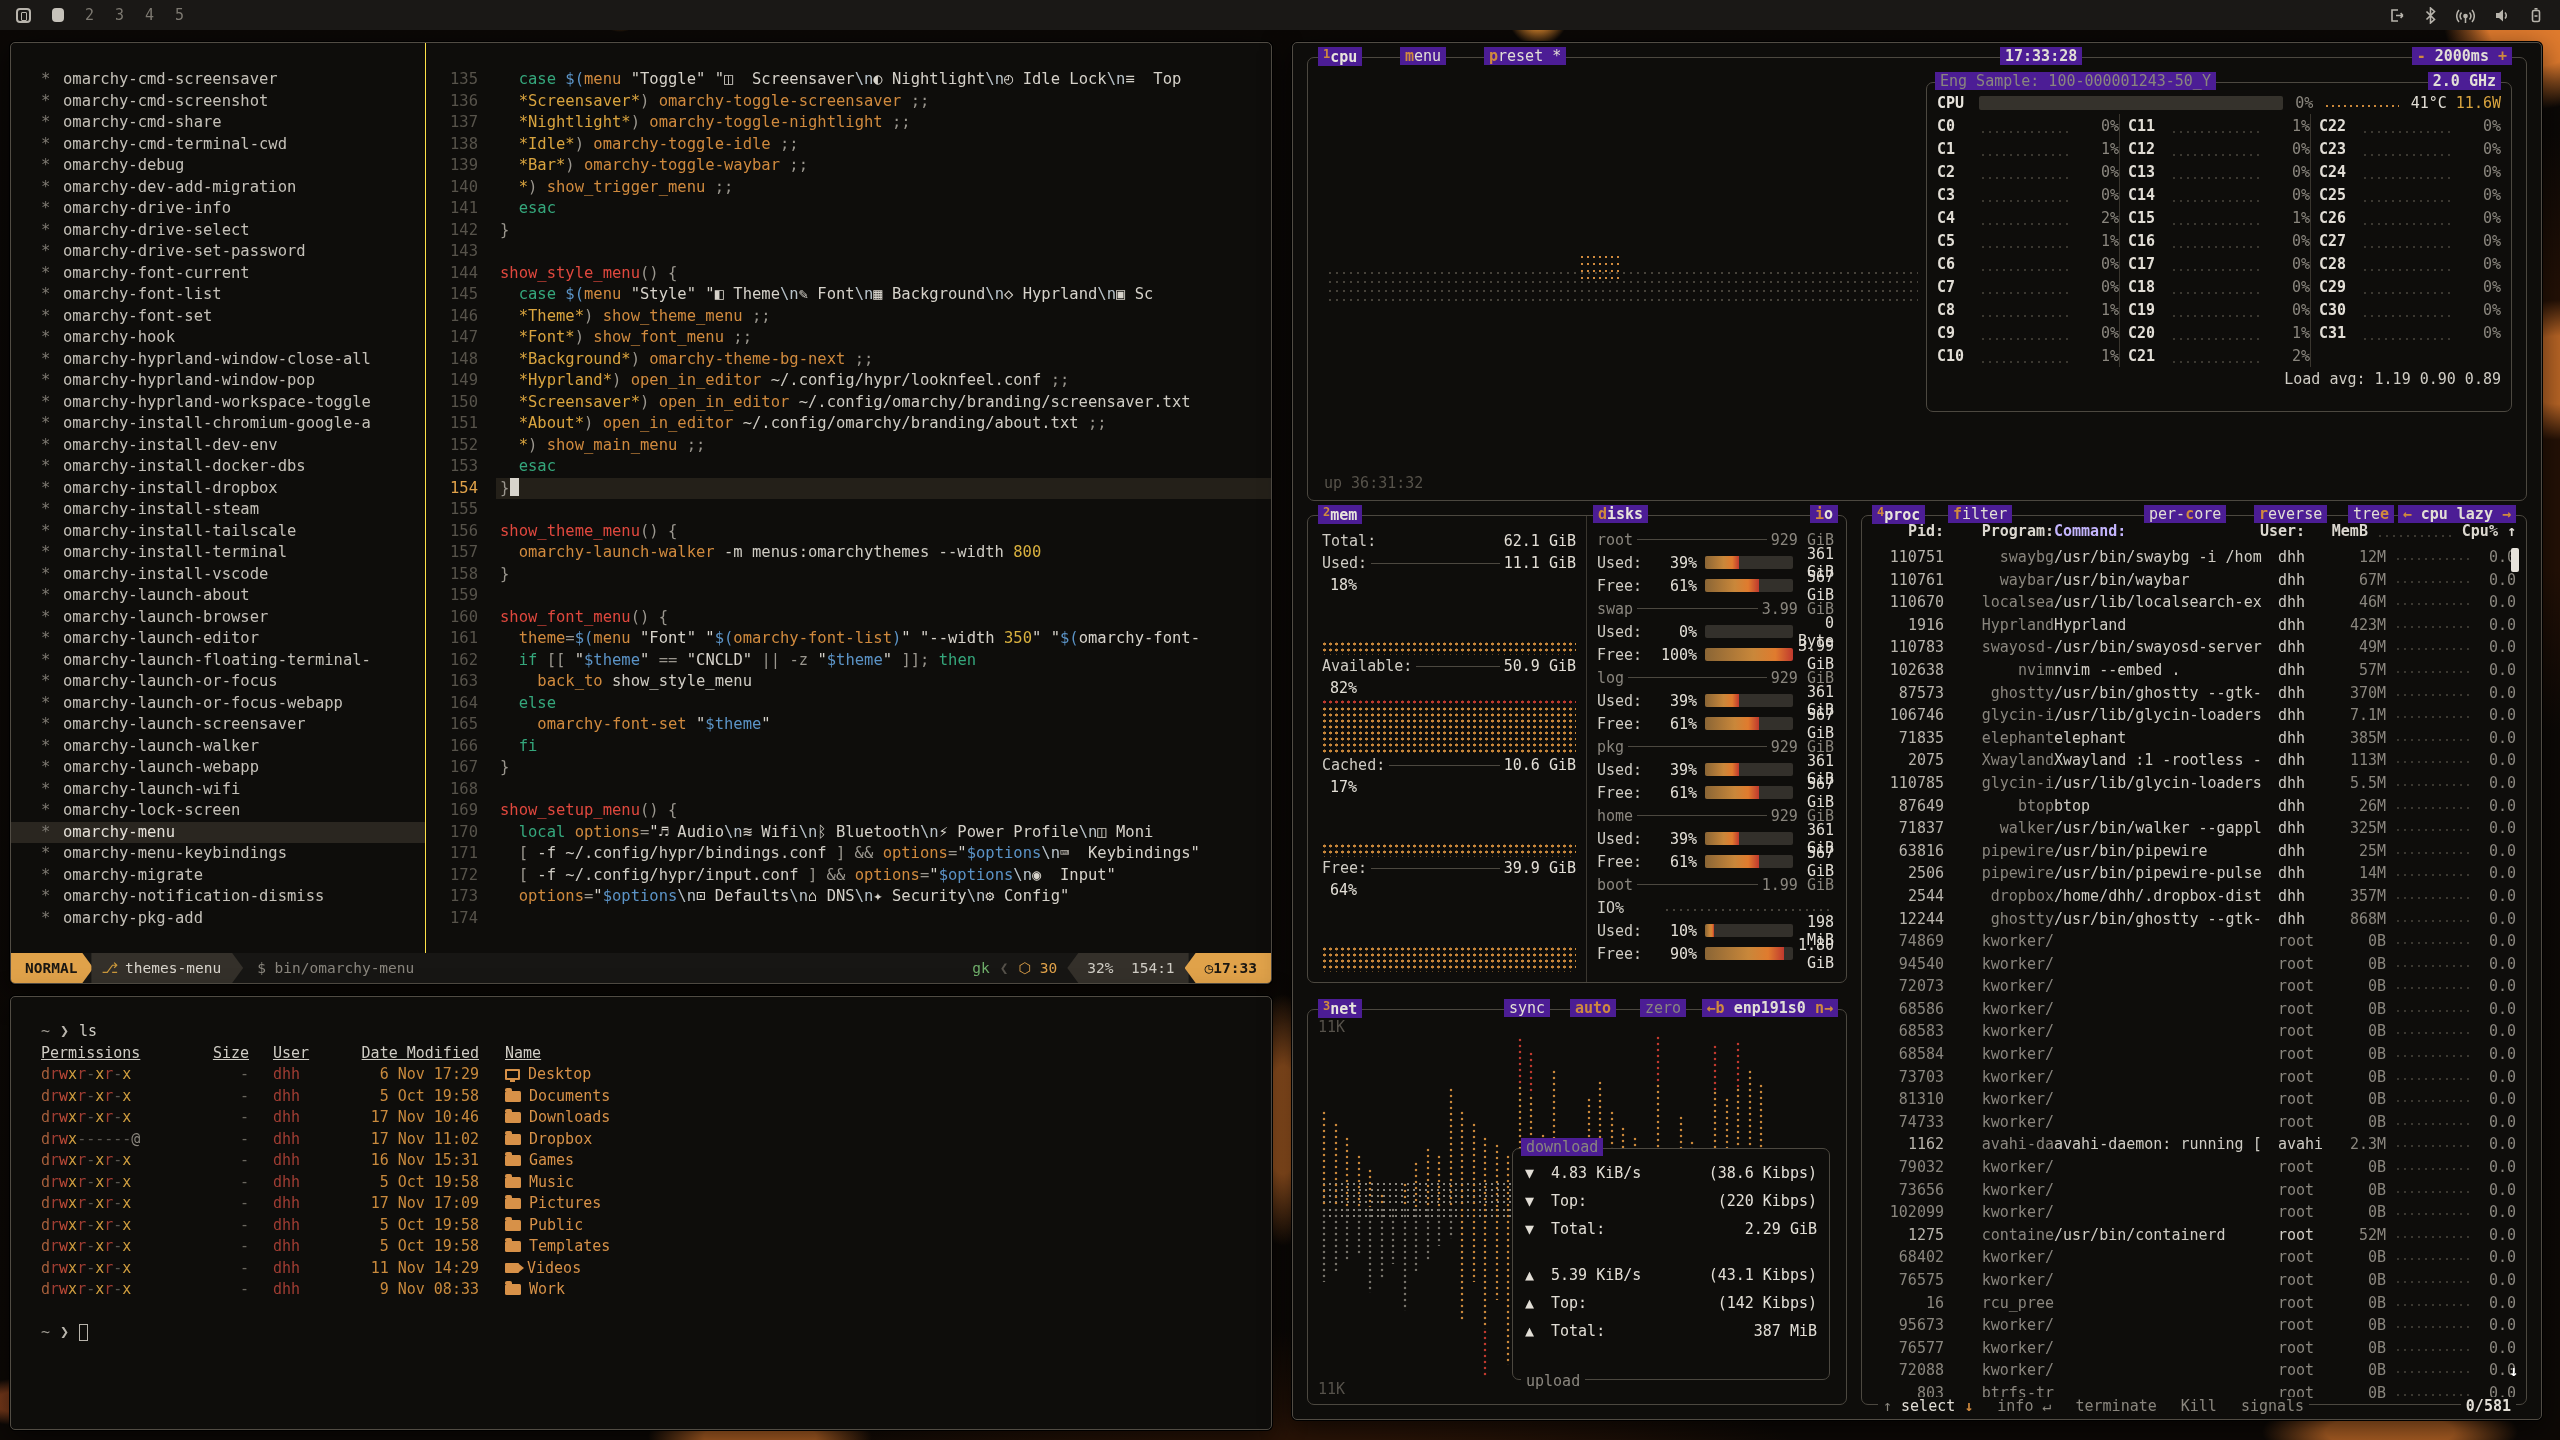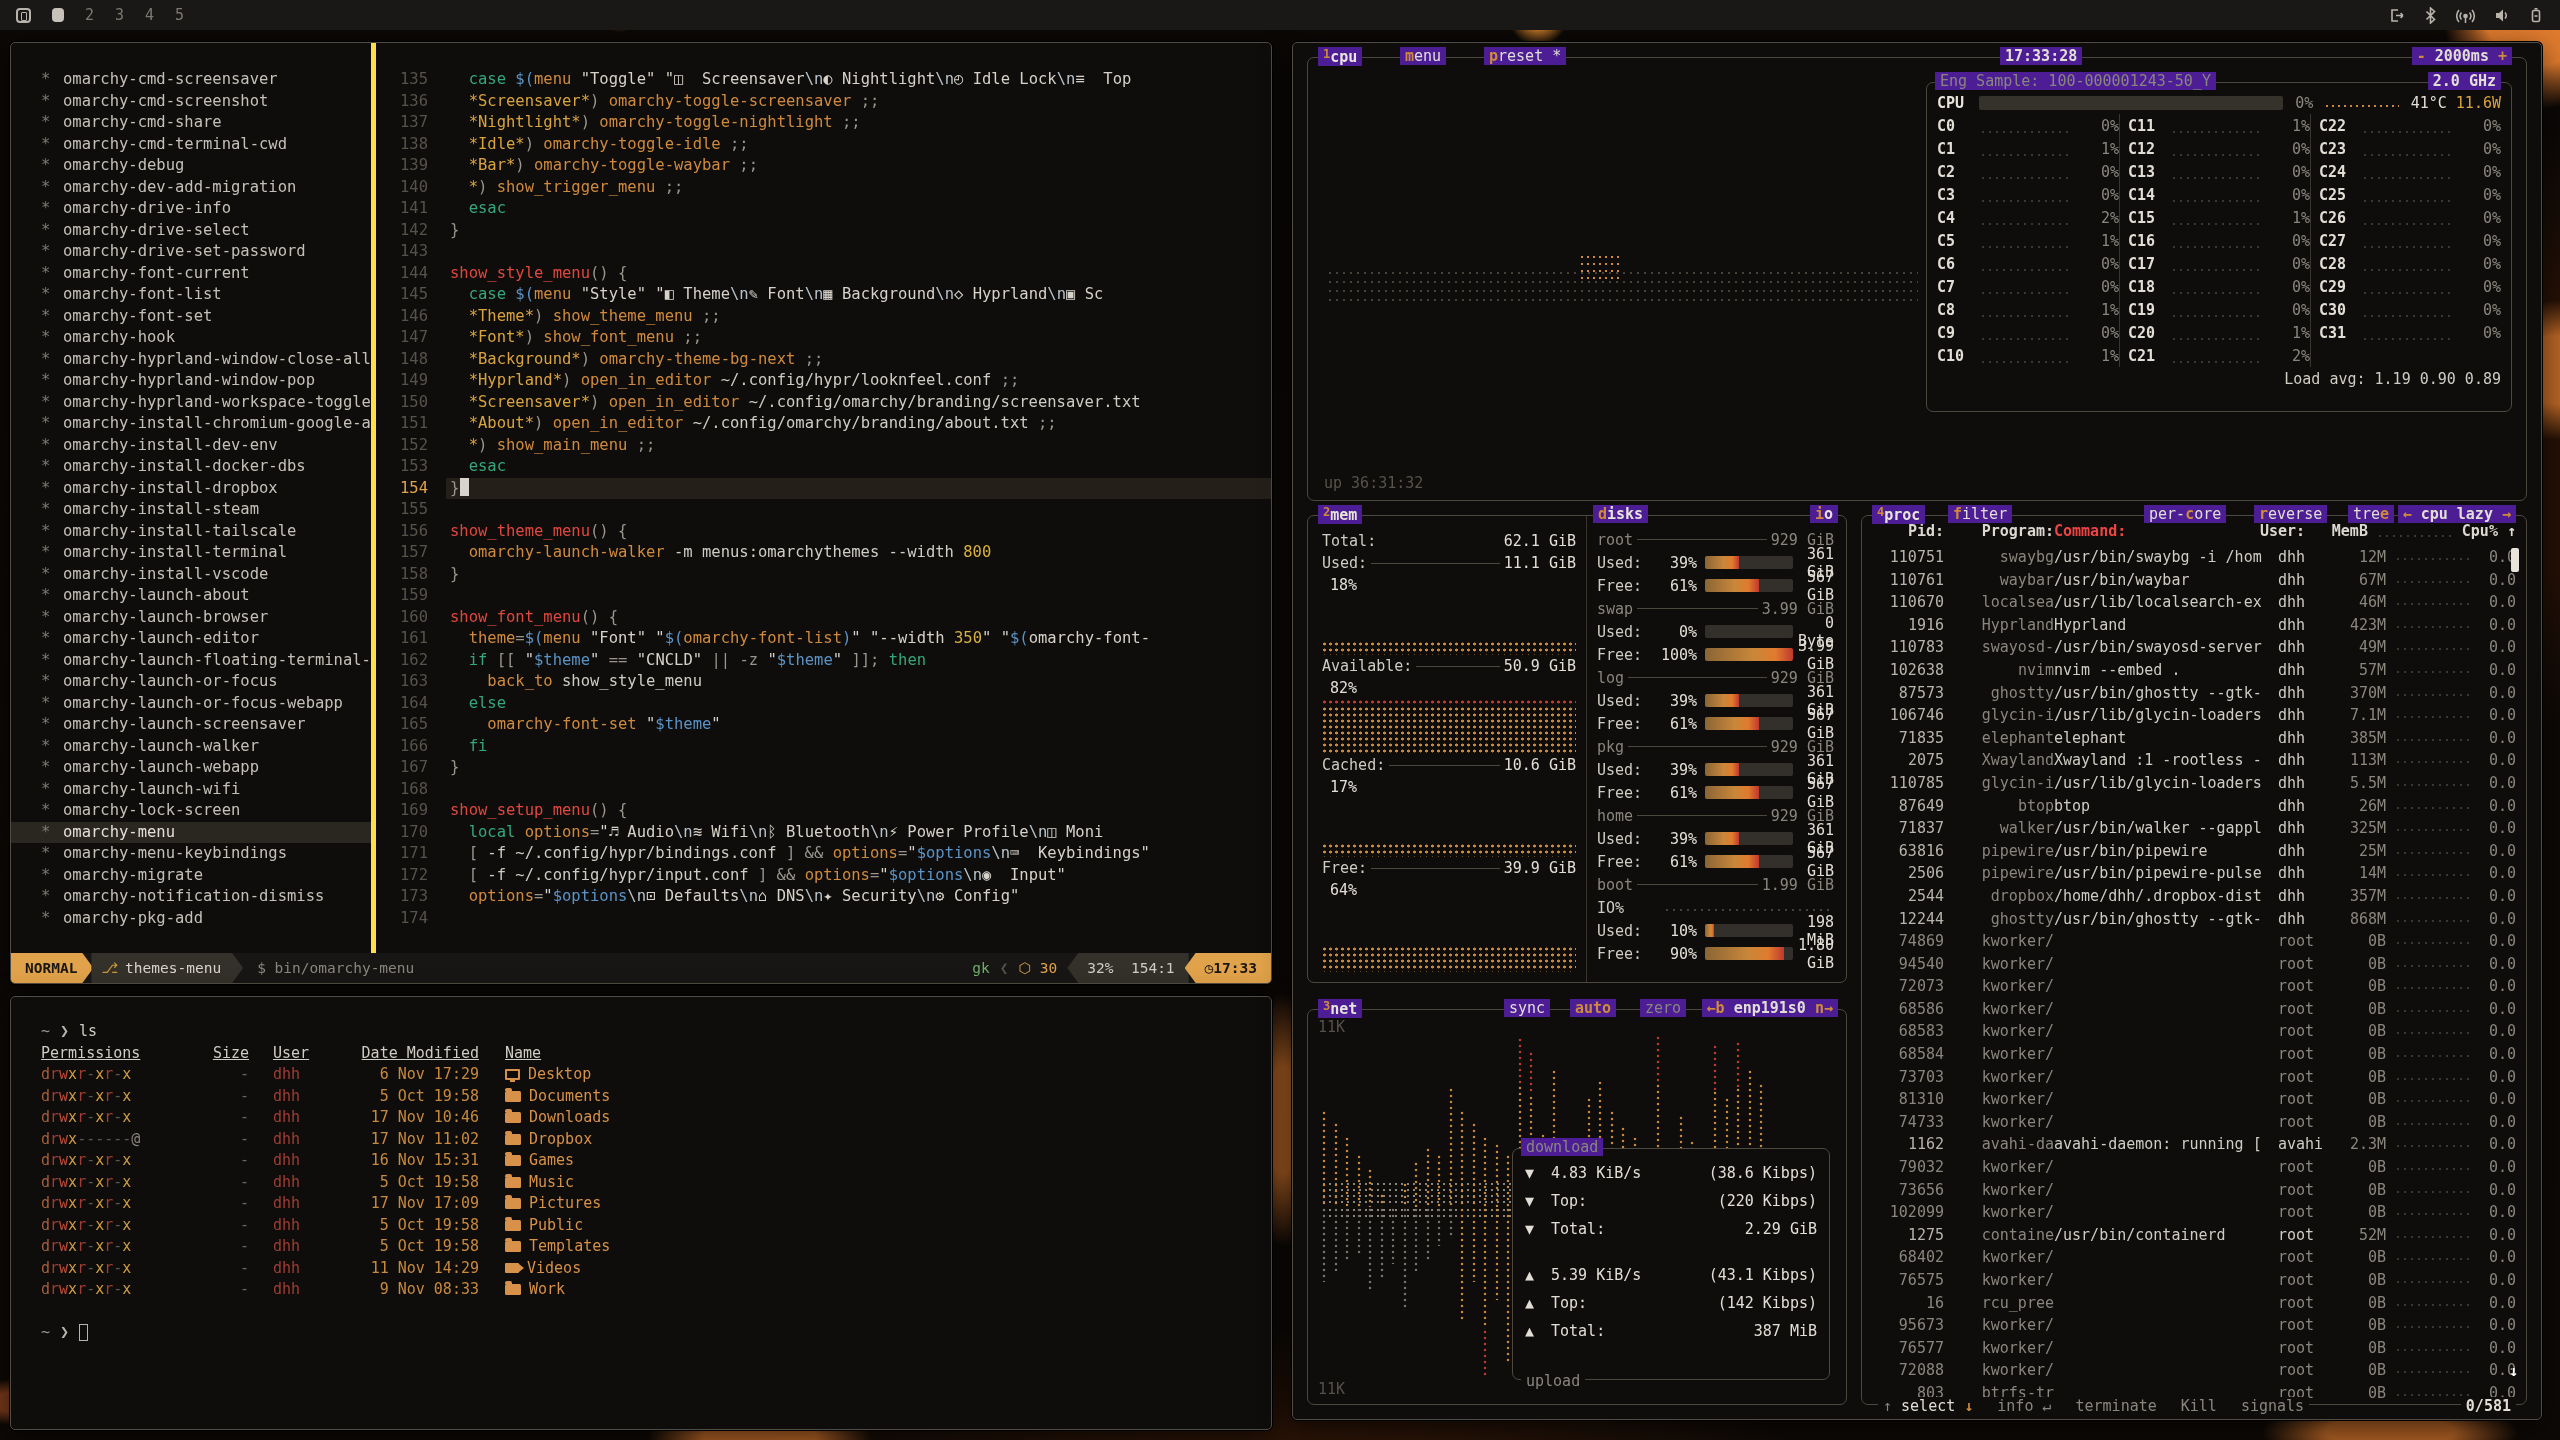--- a/index.html
+++ b/index.html
@@ -32,21 +32,21 @@
   .tray { margin-left:auto; display:flex; gap:19px; margin-right:18px; align-items:center; }
   .tray svg { display:block; }
   
   .win { position:absolute; background:#0e0d0b; border:1px solid #514c44; border-radius:5px;
     box-shadow:0 0 0 1px #000, 0 8px 30px rgba(0,0,0,.6); }
   #win-editor { left:10px; top:42px; width:1262px; height:942px; }
   #win-term { left:10px; top:996px; width:1262px; height:434px; }
   #win-btop { left:1292px; top:42px; width:1250px; height:1378px; }
   
   .ed-body { position:absolute; inset:0 0 30px 0; display:flex; overflow:hidden; font-size:15.5px; }
-  .filelist { width:365px; border-right:5px solid #fde047; padding-top:26px; flex:none; }
+  .filelist { width:415px; border-right:1px solid #fde047; padding-top:26px; flex:none; }
   .file-row { height:21.5px; line-height:21.5px; padding-left:30px; color:#c4c0b8; white-space:pre; }
   .file-row .star { color:#7d7971; display:inline-block; width:22px; }
   .file-row.sel { background:#2a2620; color:#e4e0d8; }
   .ed-main { flex:1; display:flex; padding-top:26px; position:relative; overflow:hidden; }
   .gutter { width:70px; flex:none; text-align:right; color:#57534b; }
   .gutter div { height:21.5px; line-height:21.5px; padding-right:18px; }
   .gutter div.cur { color:#e0a24a; }
   .code { flex:1; position:relative; }
   .code-line { height:21.5px; line-height:21.5px; white-space:pre; padding-left:4px; position:relative; }
   .code-line.cur { background:#242019; }
@@ -1039,21 +1039,21 @@
       <div class="bt-box" id="box-proc">
         <span class="bt-tag" style="left:10px"><span class="sup">4</span><span class="bt-title">proc</span></span>
         <span class="bt-tag" style="left:86px"><span class="hot">f</span><span class="wht">ilter</span></span>
         <span class="bt-tag" style="left:282px"><span class="wht">per-</span><span class="hot">c</span><span class="wht">ore</span></span>
         <span class="bt-tag" style="left:392px"><span class="hot">r</span><span class="wht">everse</span></span>
         <span class="bt-tag" style="left:486px"><span class="wht">tre</span><span class="hot">e</span></span>
         <span class="bt-tag" style="right:10px"><span class="hot">←</span><span class="wht" style="font-weight:bold"> cpu lazy </span><span class="hot">→</span></span>
         <div class="proc-head" id="proc-head">
             <div class="c-pid" style="color: rgb(220, 216, 208);">Pid:</div>
             <div class="c-prog" style="color: rgb(220, 216, 208);">Program:</div>
-            <div class="c-cmd" style="color: #ef4444;">Command:</div>
+            <div class="c-cmd" style="color: #c4b5fd;">Command:</div>
             <div class="c-user" style="color: rgb(220, 216, 208);">User:</div>
             <div class="c-mem" style="color: rgb(220, 216, 208);">MemB</div>
             <div class="c-dots"></div>
             <div class="c-cpu" style="color: rgb(220, 216, 208);">Cpu%</div>
             <span class="wht">&nbsp;↑</span>
           </div>
         <div class="proc-rows" id="proc-rows">
             <div class="p-row">
               <div class="c-pid">110751</div>
               <div class="c-prog">swaybg</div>

